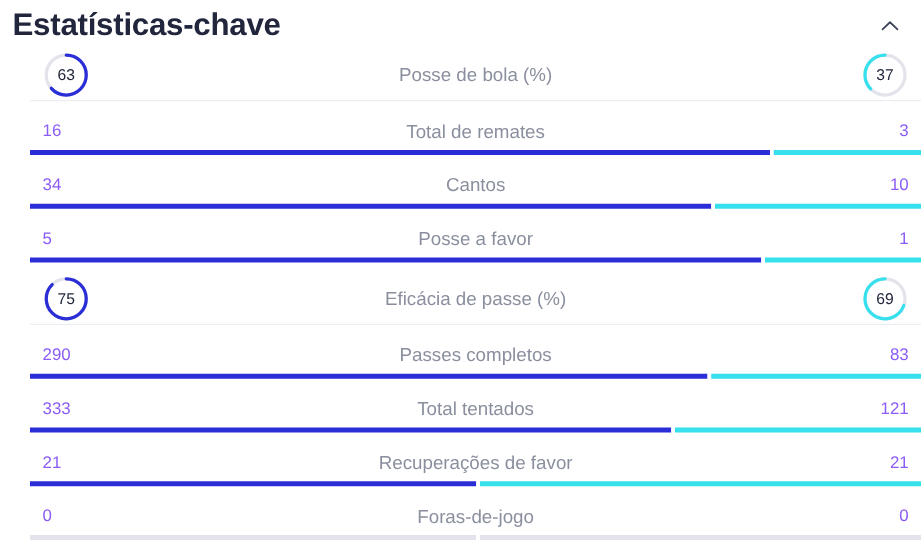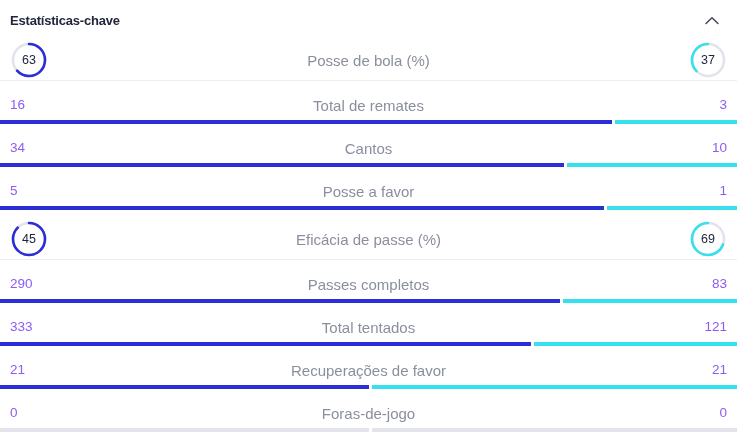--- a/index.html
+++ b/index.html
@@ -11,34 +11,34 @@
   }
   .panel { width: 737px; height: 437px; background: #fff; position: relative; }
 
   
   .header {
     height: 40px;
     display: flex; align-items: center; justify-content: space-between;
     padding: 0 12px 0 10px;
   }
   .panel-title {
-    font-size: 13px; font-weight: 600; color: #21263c;
+    font-size: 25px; font-weight: 600; color: #21263c;
     letter-spacing: -0.2px; line-height: 1;
   }
   .collapse-btn {
     width: 26px; height: 26px;
     display: flex; align-items: center; justify-content: center;
     cursor: pointer;
   }
   .chev { display: block; }
 
   
   .rows { padding: 0; }
 
-  .stat-row { width: 100%; position: relative; }
+  .stat-row { width: 100%; position: relative; padding-left: 24px; }
 
   .row-top {
     display: flex; align-items: center; justify-content: space-between;
     padding: 0 10px;
     height: 30px;
   }
   .row-circle { height: 40px; }
 
   .val {
     font-size: 13.5px; color: #8b5cf6; font-weight: 400;
@@ -149,21 +149,21 @@
         </div>
         <div class="spacer"></div>
       </div>
       <div class="stat-row">
         <div class="row-top row-circle">
           <div class="donut-wrap">
             <svg width="38" height="38" viewBox="0 0 38 38">
               <circle cx="19" cy="19" r="16" fill="none" stroke="#e3e3ec" stroke-width="2.6"></circle>
               <circle cx="19" cy="19" r="16" fill="none" stroke="#2b2ed6" stroke-width="2.6" stroke-linecap="round" stroke-dasharray="87.46193947593984 13.069025438933537" transform="rotate(-90 19 19)"></circle>
             </svg>
-            <div class="donut-num">45</div>
+            <div class="donut-num">75</div>
           </div>
           <div class="label">Eficácia de passe (%)</div>
           <div class="donut-wrap">
             <svg width="38" height="38" viewBox="0 0 38 38">
               <circle cx="19" cy="19" r="16" fill="none" stroke="#e3e3ec" stroke-width="2.6"></circle>
               <circle cx="19" cy="19" r="16" fill="none" stroke="#36e0ec" stroke-width="2.6" stroke-linecap="round" stroke-dasharray="69.36636579126262 31.164599123610756" transform="rotate(-90 19 19) scale(1,-1) translate(0,-38)"></circle>
             </svg>
             <div class="donut-num">69</div>
           </div>
         </div>

